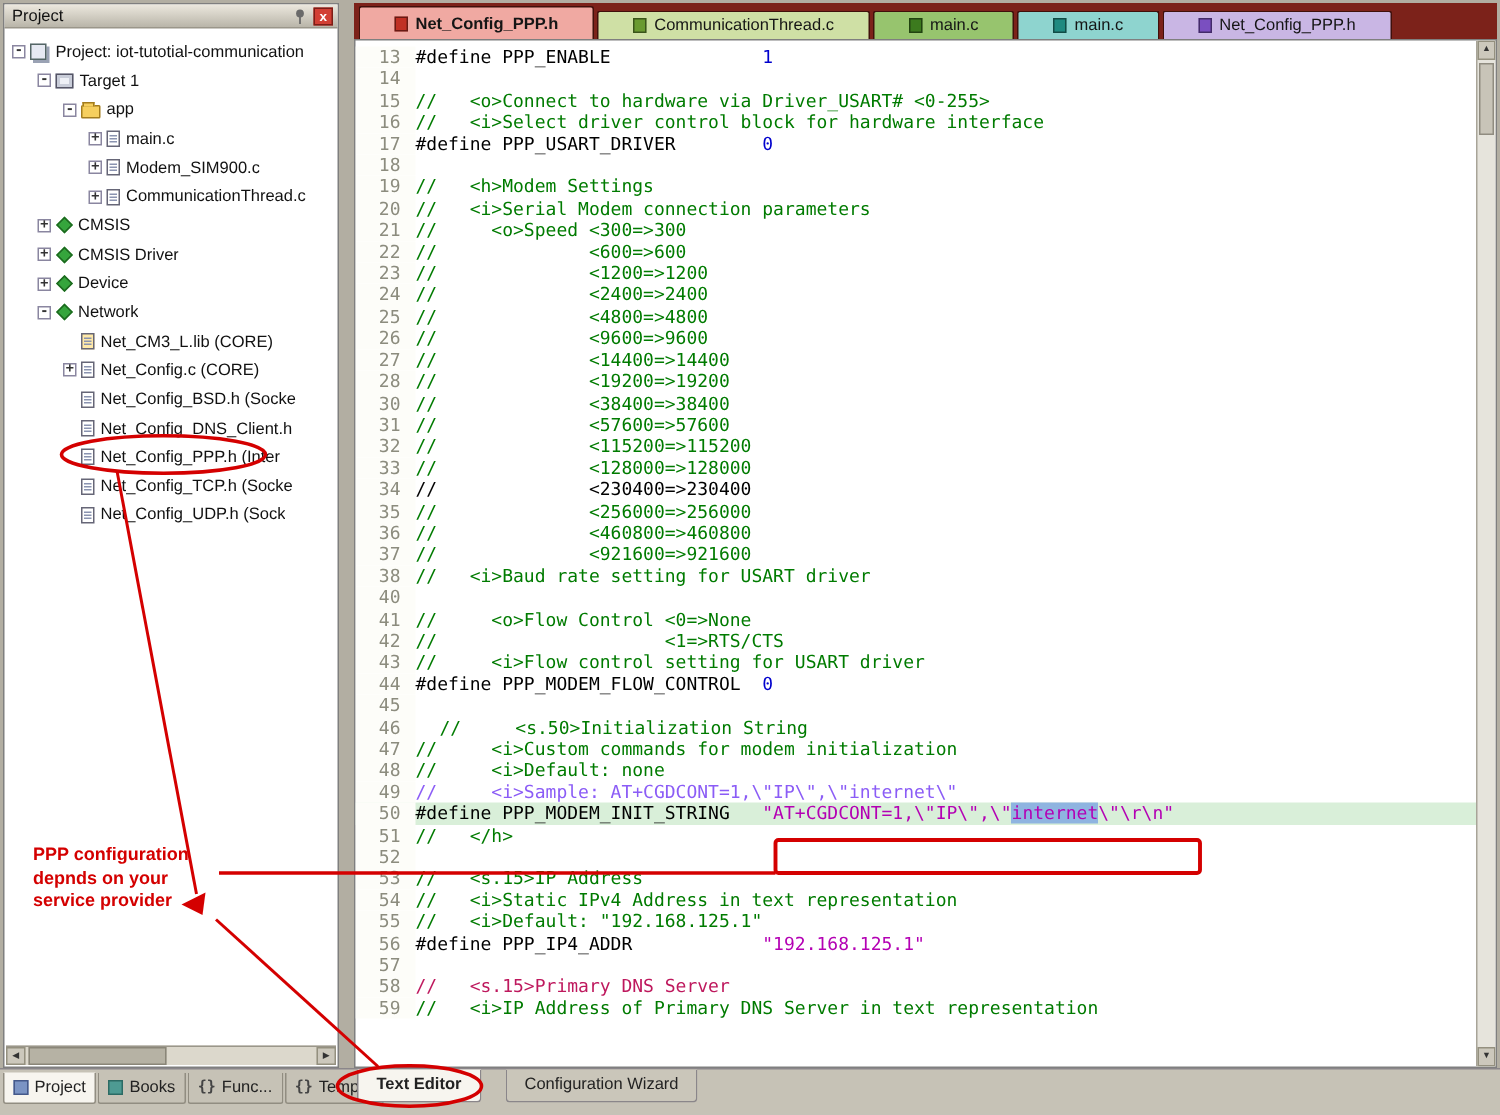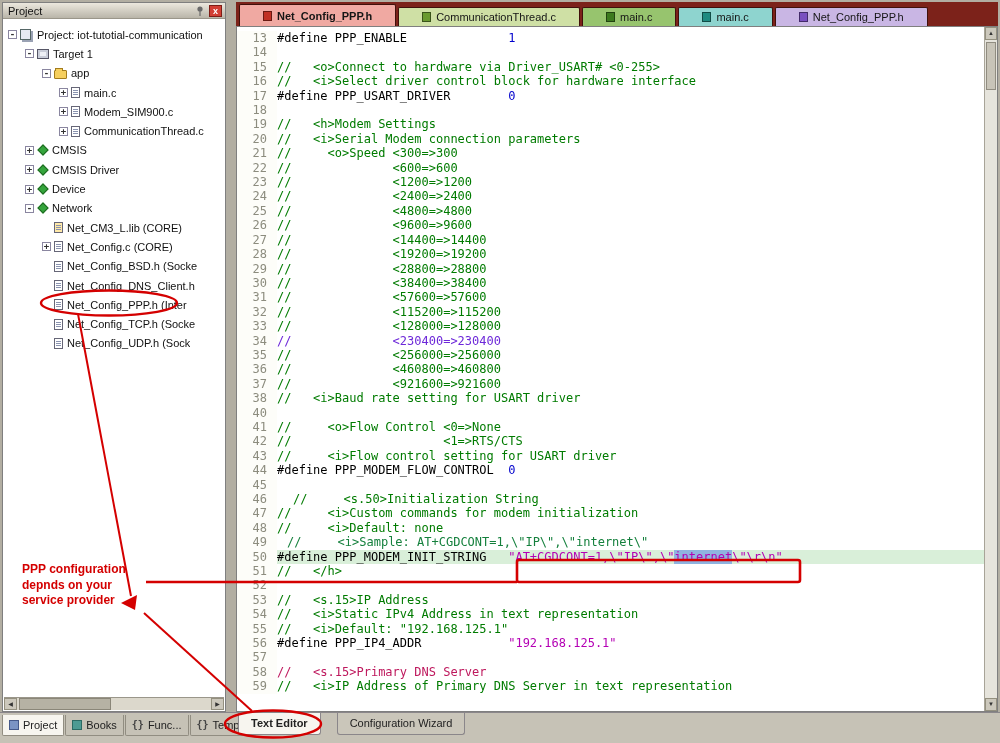--- a/index.html
+++ b/index.html
@@ -210,40 +210,39 @@
           <div class="cl"><span class="ln">19</span><span class="ct"><span style="color: rgb(0, 123, 0);">//   &lt;h&gt;Modem Settings</span></span></div>
           <div class="cl"><span class="ln">20</span><span class="ct"><span style="color: rgb(0, 123, 0);">//   &lt;i&gt;Serial Modem connection parameters</span></span></div>
           <div class="cl"><span class="ln">21</span><span class="ct"><span style="color: rgb(0, 123, 0);">//     &lt;o&gt;Speed &lt;300=&gt;300</span></span></div>
           <div class="cl"><span class="ln">22</span><span class="ct"><span style="color: rgb(0, 123, 0);">//              &lt;600=&gt;600</span></span></div>
           <div class="cl"><span class="ln">23</span><span class="ct"><span style="color: rgb(0, 123, 0);">//              &lt;1200=&gt;1200</span></span></div>
           <div class="cl"><span class="ln">24</span><span class="ct"><span style="color: rgb(0, 123, 0);">//              &lt;2400=&gt;2400</span></span></div>
           <div class="cl"><span class="ln">25</span><span class="ct"><span style="color: rgb(0, 123, 0);">//              &lt;4800=&gt;4800</span></span></div>
           <div class="cl"><span class="ln">26</span><span class="ct"><span style="color: rgb(0, 123, 0);">//              &lt;9600=&gt;9600</span></span></div>
           <div class="cl"><span class="ln">27</span><span class="ct"><span style="color: rgb(0, 123, 0);">//              &lt;14400=&gt;14400</span></span></div>
           <div class="cl"><span class="ln">28</span><span class="ct"><span style="color: rgb(0, 123, 0);">//              &lt;19200=&gt;19200</span></span></div>
-          <div class="cl"><span class="ln">29</span><span class="ct"><span style="color: rgb(0, 123, 0);">//              &lt;28800=&gt;28800</span></span></div>
           <div class="cl"><span class="ln">30</span><span class="ct"><span style="color: rgb(0, 123, 0);">//              &lt;38400=&gt;38400</span></span></div>
           <div class="cl"><span class="ln">31</span><span class="ct"><span style="color: rgb(0, 123, 0);">//              &lt;57600=&gt;57600</span></span></div>
           <div class="cl"><span class="ln">32</span><span class="ct"><span style="color: rgb(0, 123, 0);">//              &lt;115200=&gt;115200</span></span></div>
           <div class="cl"><span class="ln">33</span><span class="ct"><span style="color: rgb(0, 123, 0);">//              &lt;128000=&gt;128000</span></span></div>
-          <div class="cl"><span class="ln">34</span><span class="ct"><span style="color: #6d28d9;">//              &lt;230400=&gt;230400</span></span></div>
+          <div class="cl"><span class="ln">34</span><span class="ct"><span style="color: #000000;">//              &lt;230400=&gt;230400</span></span></div>
           <div class="cl"><span class="ln">35</span><span class="ct"><span style="color: rgb(0, 123, 0);">//              &lt;256000=&gt;256000</span></span></div>
           <div class="cl"><span class="ln">36</span><span class="ct"><span style="color: rgb(0, 123, 0);">//              &lt;460800=&gt;460800</span></span></div>
           <div class="cl"><span class="ln">37</span><span class="ct"><span style="color: rgb(0, 123, 0);">//              &lt;921600=&gt;921600</span></span></div>
           <div class="cl"><span class="ln">38</span><span class="ct"><span style="color: rgb(0, 123, 0);">//   &lt;i&gt;Baud rate setting for USART driver</span></span></div>
           <div class="cl"><span class="ln">40</span><span class="ct"></span></div>
           <div class="cl"><span class="ln">41</span><span class="ct"><span style="color: rgb(0, 123, 0);">//     &lt;o&gt;Flow Control &lt;0=&gt;None</span></span></div>
           <div class="cl"><span class="ln">42</span><span class="ct"><span style="color: rgb(0, 123, 0);">//                     &lt;1=&gt;RTS/CTS</span></span></div>
           <div class="cl"><span class="ln">43</span><span class="ct"><span style="color: rgb(0, 123, 0);">//     &lt;i&gt;Flow control setting for USART driver</span></span></div>
           <div class="cl"><span class="ln">44</span><span class="ct"><span style="color: rgb(0, 0, 0);">#define PPP_MODEM_FLOW_CONTROL  </span><span style="color: rgb(0, 0, 205);">0</span></span></div>
           <div class="cl"><span class="ln">45</span><span class="ct"></span></div>
           <div class="cl"><span class="ln">46</span><span class="ct"><span style="color: rgb(0, 123, 0); margin-left: 16px;">//     &lt;s.50&gt;Initialization String</span></span></div>
           <div class="cl"><span class="ln">47</span><span class="ct"><span style="color: rgb(0, 123, 0);">//     &lt;i&gt;Custom commands for modem initialization</span></span></div>
           <div class="cl"><span class="ln">48</span><span class="ct"><span style="color: rgb(0, 123, 0);">//     &lt;i&gt;Default: none</span></span></div>
-          <div class="cl"><span class="ln">49</span><span class="ct"><span style="color: #15803d; margin-left: 10px;">//     &lt;i&gt;Sample: AT+CGDCONT=1,\"IP\",\"internet\"</span></span></div>
+          <div class="cl"><span class="ln">49</span><span class="ct"><span style="color: #8b5cf6;">//     &lt;i&gt;Sample: AT+CGDCONT=1,\"IP\",\"internet\"</span></span></div>
           <div class="cl hl" style="background: rgb(217, 239, 217);"><span class="ln">50</span><span class="ct"><span style="color: rgb(0, 0, 0);">#define PPP_MODEM_INIT_STRING   </span><span style="color: rgb(180, 0, 180);">"AT+CGDCONT=1,\"IP\",\"</span><span style="color: rgb(180, 0, 180); background: rgb(143, 180, 224);">internet</span><span style="color: rgb(180, 0, 180);">\"\r\n"</span></span></div>
           <div class="cl"><span class="ln">51</span><span class="ct"><span style="color: rgb(0, 123, 0);">//   &lt;/h&gt;</span></span></div>
           <div class="cl"><span class="ln">52</span><span class="ct"></span></div>
           <div class="cl"><span class="ln">53</span><span class="ct"><span style="color: rgb(0, 123, 0);">//   &lt;s.15&gt;IP Address</span></span></div>
           <div class="cl"><span class="ln">54</span><span class="ct"><span style="color: rgb(0, 123, 0);">//   &lt;i&gt;Static IPv4 Address in text representation</span></span></div>
           <div class="cl"><span class="ln">55</span><span class="ct"><span style="color: rgb(0, 123, 0);">//   &lt;i&gt;Default: "192.168.125.1"</span></span></div>
           <div class="cl"><span class="ln">56</span><span class="ct"><span style="color: rgb(0, 0, 0);">#define PPP_IP4_ADDR            </span><span style="color: rgb(180, 0, 180);">"192.168.125.1"</span></span></div>
           <div class="cl"><span class="ln">57</span><span class="ct"></span></div>
           <div class="cl"><span class="ln">58</span><span class="ct"><span style="color: #be185d; margin-top: 24px;">//   &lt;s.15&gt;Primary DNS Server</span></span></div>
           <div class="cl"><span class="ln">59</span><span class="ct"><span style="color: rgb(0, 123, 0);">//   &lt;i&gt;IP Address of Primary DNS Server in text representation</span></span></div>

